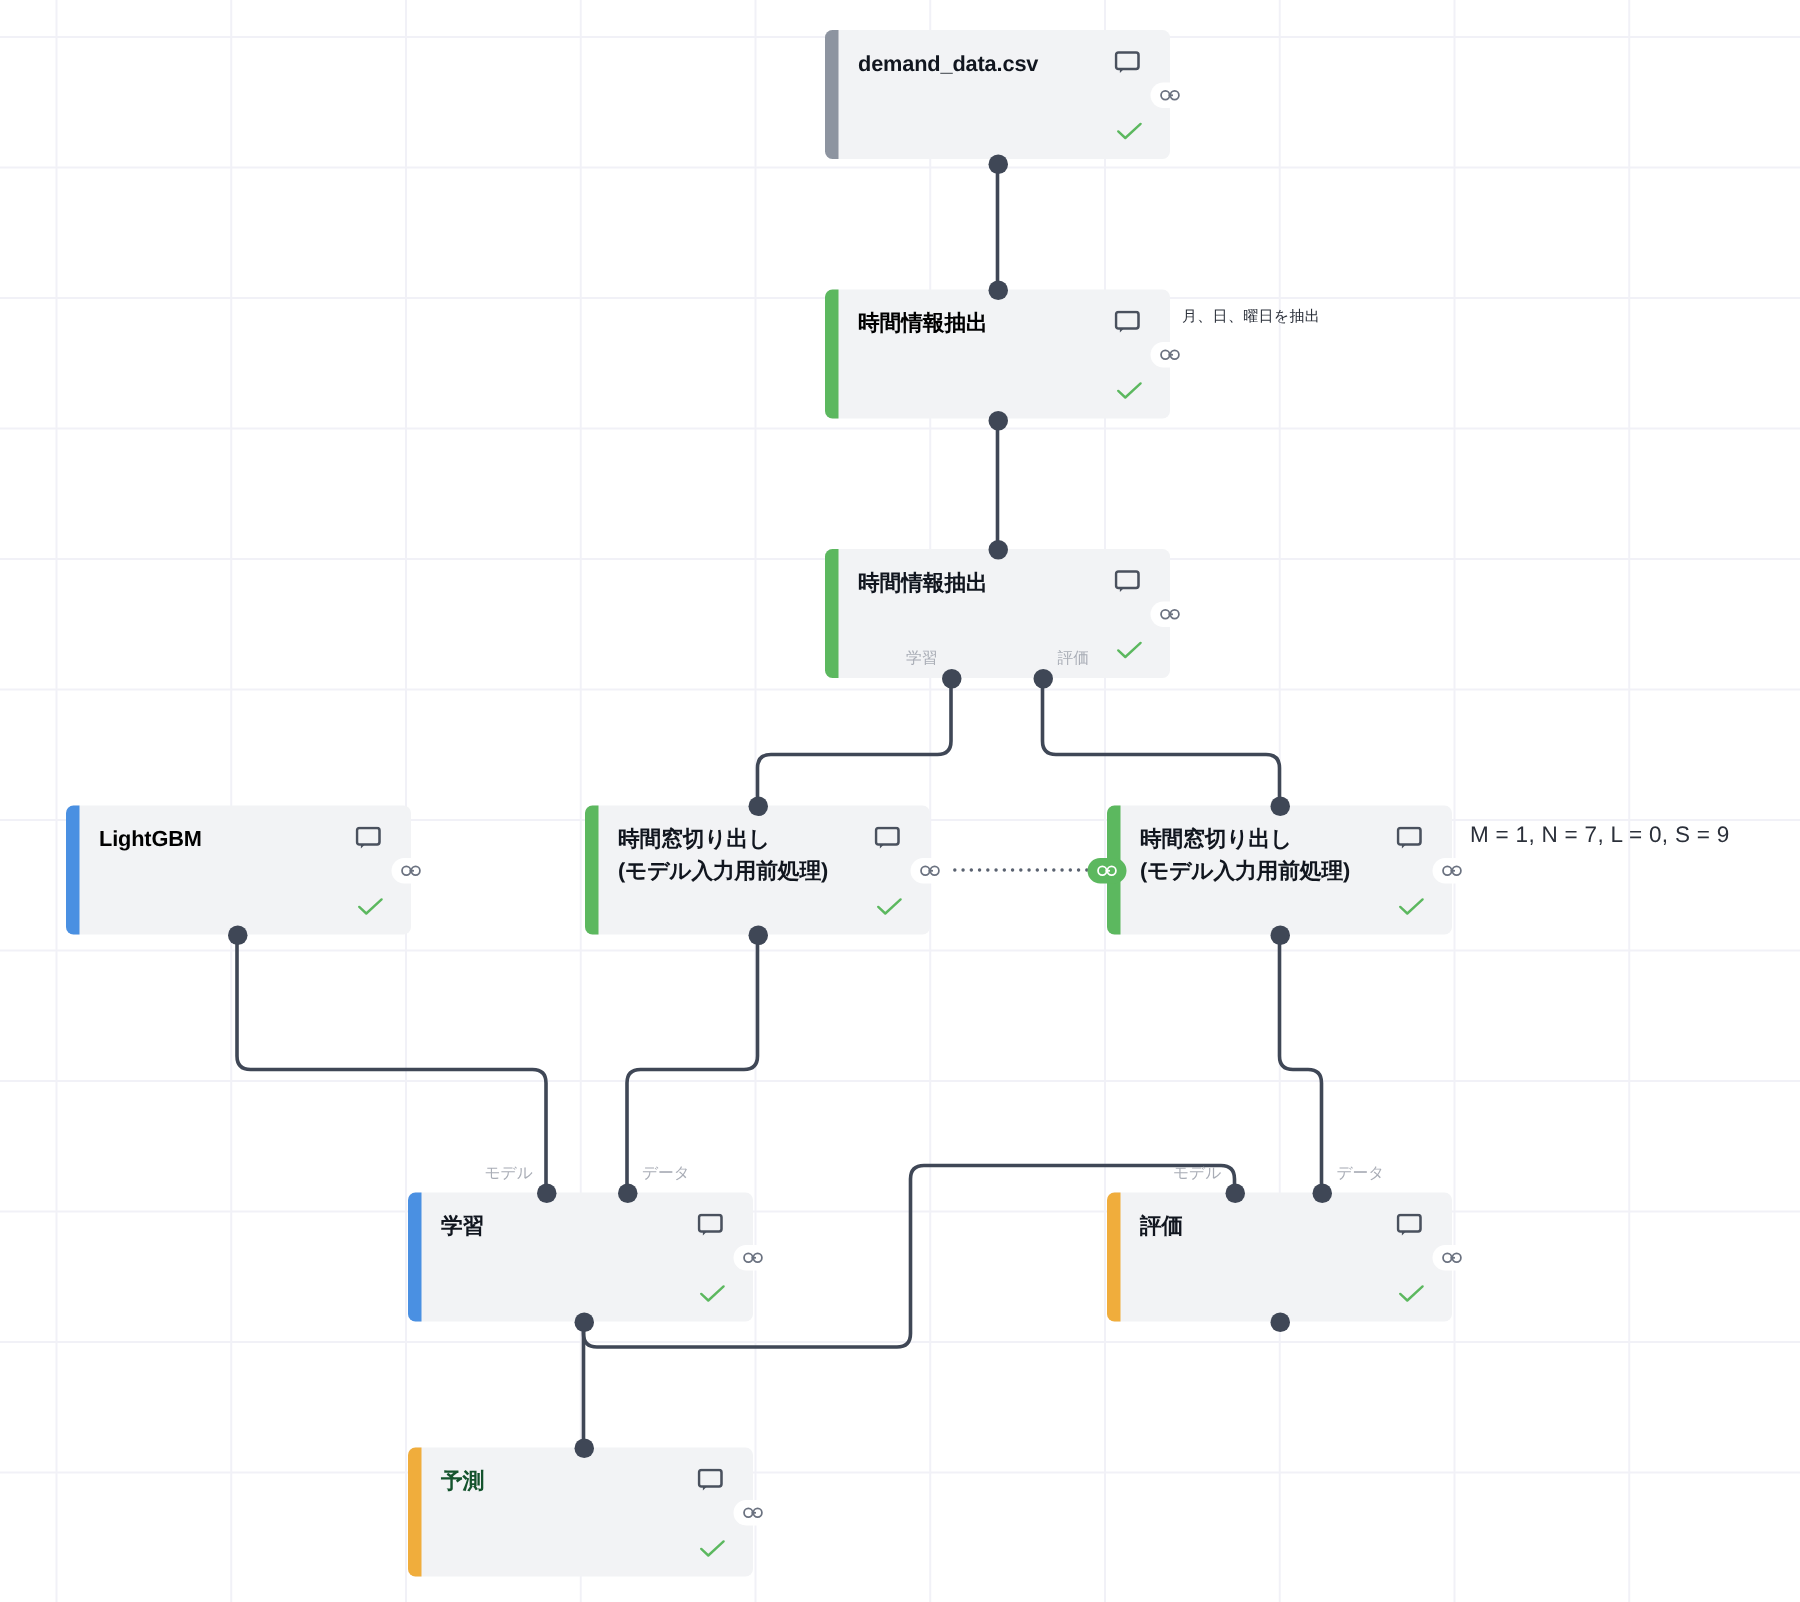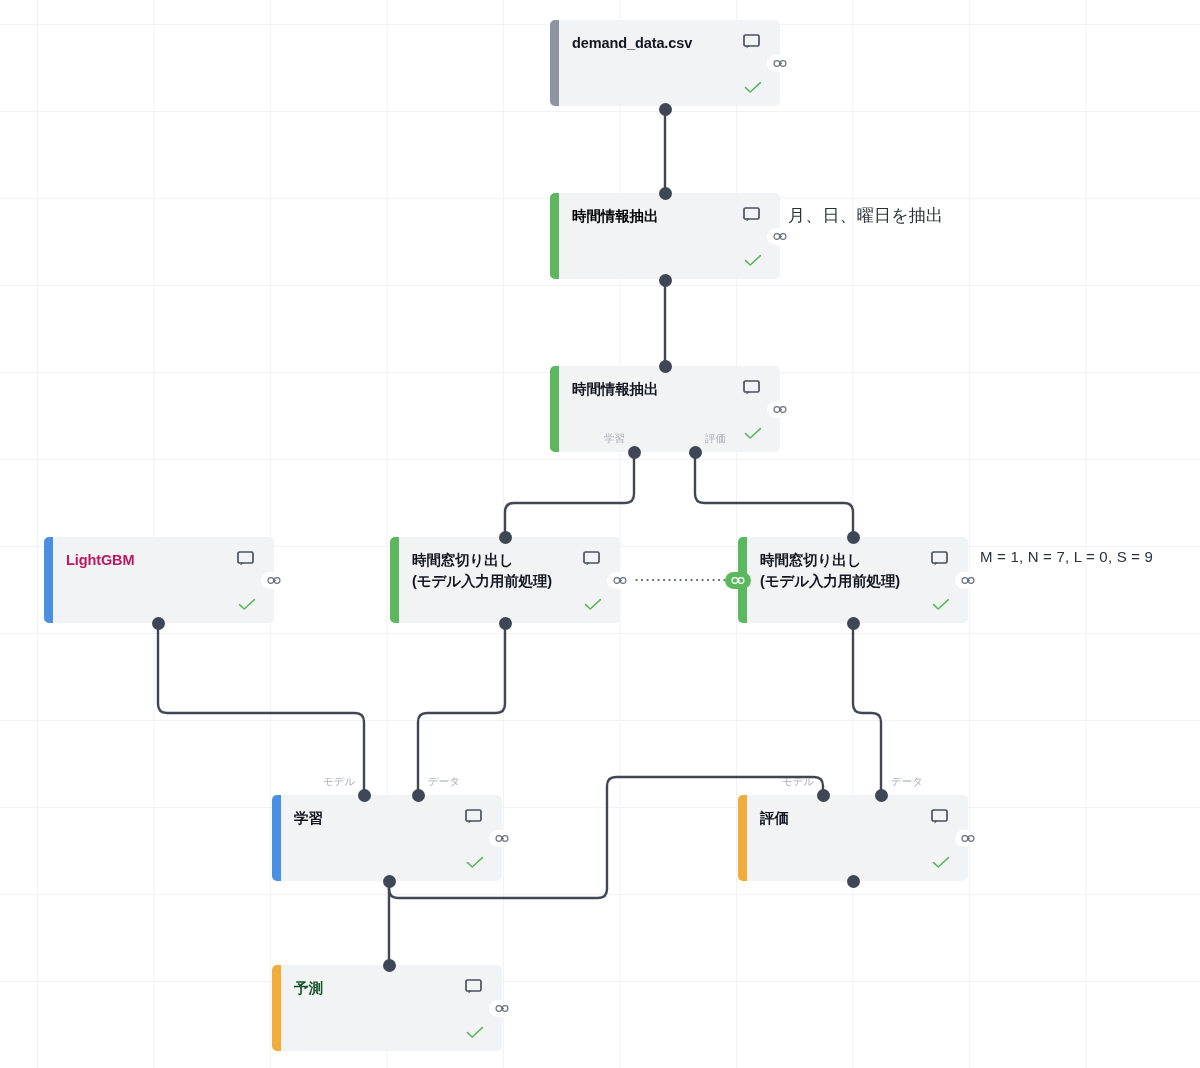--- a/index.html
+++ b/index.html
@@ -135,21 +135,21 @@
   .annotation {
     position: absolute;
     font-size: 15px;
     color: #2b303a;
     white-space: nowrap;
     z-index: 3;
     letter-spacing: 0.2px;
   }
   .annotation.jp {
     font-family: "DejaVu Sans", "Liberation Sans", sans-serif;
-    font-size: 17px;
+    font-size: 10px;
   }
 </style>
 </head>
 <body>
 
 <div id="canvas" style="width: 1200px; height: 1068px; background-color: rgb(255, 255, 255); background-image: linear-gradient(to right, rgb(241, 241, 247) 1px, transparent 1px), linear-gradient(rgb(241, 241, 247) 1px, transparent 1px); background-size: 116.5px 87px;">
 
   <svg id="edge-layer" viewBox="0 0 1200 1068" width="1200" height="1068">
       <path d="M 665,109 L 665,193" class="edge-path" stroke="#3f4756"></path>
       <path d="M 665,280 L 665,366" class="edge-path" stroke="#3f4756"></path>
@@ -213,21 +213,21 @@
         <div class="link-badge right">
           <svg viewBox="0 0 16 9" width="15" height="9">
             <rect x="1.1" y="1.4" width="6.1" height="6.2" rx="3.1" fill="none" stroke="#6b7280" stroke-width="1.25"></rect>
             <rect x="7.7" y="1.4" width="6.1000000000000005" height="6.2" rx="3.1" fill="none" stroke="#6b7280" stroke-width="1.25"></rect>
             <rect x="6.4" y="3.9" width="3.2" height="1.25" fill="#6b7280"></rect>
           </svg>
         </div>
       </div>
       <div class="node" style="left: 44px; top: 537px; width: 230px; height: 86px; background: rgb(242, 243, 245);">
         <div class="node-bar" style="background: rgb(74, 144, 226);"></div>
-        <div class="node-title" style="color: #be185d;">LightGBM</div>
+        <div class="node-title" style="color: #000000;">LightGBM</div>
         <svg viewBox="0 0 17 15" class="icon-comment">
           <rect x="1" y="1" width="15" height="11" rx="1.6" fill="none" stroke="#4a515e" stroke-width="1.7"></rect>
           <path d="M 3.6 11.6 L 3.6 14.6 L 6.4 11.8 Z" fill="#4a515e"></path>
         </svg>
         <svg viewBox="0 0 18 13" class="icon-check">
           <path d="M 1.5 6.6 L 6.2 11 L 16.4 1.6" fill="none" stroke="#5cb85f" stroke-width="1.6" stroke-linecap="round" stroke-linejoin="round"></path>
         </svg>
         <div class="link-badge right">
           <svg viewBox="0 0 16 9" width="15" height="9">
             <rect x="1.1" y="1.4" width="6.1" height="6.2" rx="3.1" fill="none" stroke="#6b7280" stroke-width="1.25"></rect>

